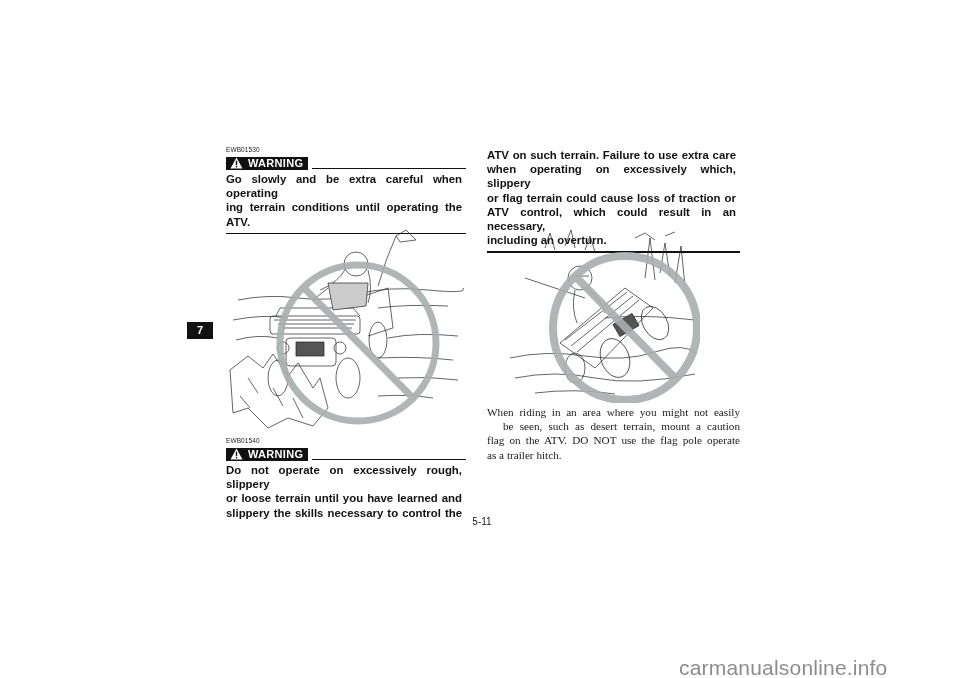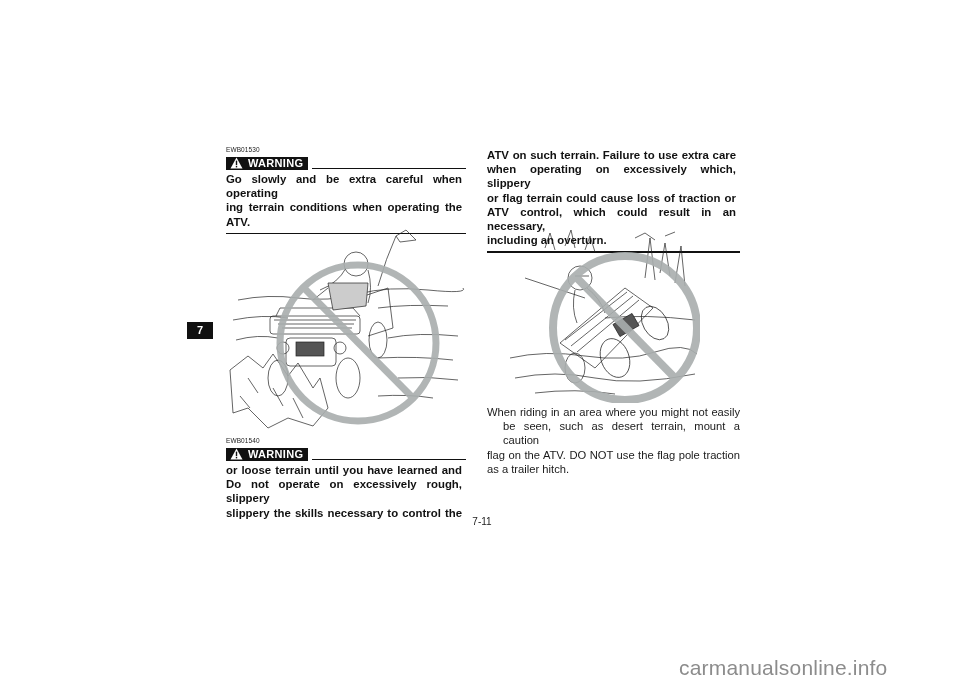--- a/index.html
+++ b/index.html
@@ -17,21 +17,21 @@
     background: #111; color: #fff; font-weight: bold; font-size: 11px; height: 13px; line-height: 13px;
     padding: 0 5px 0 4px; display: flex; align-items: center; gap: 5px; letter-spacing: 0.3px;
   }
   .warn-tri { width: 13px; height: 12px; display: inline-block; }
   .warn-line { flex: 1; height: 1px; background: #111; margin-left: 4px; align-self: flex-end; margin-bottom: 1px; }
   .bold-text {
     font-weight: bold; font-size: 11.4px; line-height: 14.2px; text-align: justify; margin: 2px 4px 0 0;
     text-align-last: justify;
   }
   .rule { height: 1.4px; background: #111; margin-top: 4px; }
-  .normal-text { font-size: 11.2px; line-height: 14.2px; text-align: justify; margin: 0; color: #1a1a1a; }
+  .normal-text { font-size: 11.2px; line-height: 14.2px; text-align: justify; margin: 0; color: #1a1a1a; font-family: Liberation Serif, serif; }
   .illus { position: absolute; }
   .side-tab {
     position: absolute; left: 187px; top: 322px; width: 26px; height: 17px; background: #111; color: #fff;
     font-weight: bold; font-size: 11px; line-height: 17px; text-align: center;
   }
   .page-num { position: absolute; left: 462px; top: 516px; width: 40px; text-align: center; font-size: 10px; color: #222; }
   .watermark {
     position: absolute; left: 679px; top: 648px; font-size: 21px; color: #8c8c8c; letter-spacing: 0.2px; margin-top: 8px;
   }
 </style>
@@ -50,21 +50,21 @@
           <polygon points="6.5,0.5 12.5,11.5 0.5,11.5" fill="#fff"></polygon>
           <rect x="5.8" y="3.6" width="1.4" height="4.6" fill="#111"></rect>
           <rect x="5.8" y="9" width="1.4" height="1.4" fill="#111"></rect>
         </svg>
         <span>WARNING</span>
       </div>
       <div class="warn-line"></div>
     </div>
     <div class="bold-text">
       <div>Go slowly and be extra careful when operating</div>
-      <div>ing terrain conditions when operating the ATV.</div>
+      <div>ing terrain conditions until operating the ATV.</div>
     </div>
     <div class="rule"></div>
   </div>
 
   <svg class="illus" style="left:228px; top:228px;" width="238" height="205" viewBox="0 0 238 205">
     <g stroke="#222" stroke-width="0.7" fill="none">
 
       <path d="M10 72 Q40 66 70 70 T130 66 T200 62 T235 60"></path>
       <path d="M5 92 Q35 86 60 90"></path>
       <path d="M150 80 Q180 76 220 78"></path>
@@ -109,22 +109,22 @@
         <svg class="warn-tri" viewBox="0 0 13 12">
           <polygon points="6.5,0.5 12.5,11.5 0.5,11.5" fill="#fff"></polygon>
           <rect x="5.8" y="3.6" width="1.4" height="4.6" fill="#111"></rect>
           <rect x="5.8" y="9" width="1.4" height="1.4" fill="#111"></rect>
         </svg>
         <span>WARNING</span>
       </div>
       <div class="warn-line"></div>
     </div>
     <div class="bold-text">
+      <div>Do not operate on excessively rough, slippery</div>
       <div>or loose terrain until you have learned and</div>
-      <div>Do not operate on excessively rough, slippery</div>
       <div>slippery the skills necessary to control the</div>
     </div>
   </div>
 
   <div class="col col-right">
     <div class="bold-text">
       <div>ATV on such terrain. Failure to use extra care</div>
       <div>when operating on excessively which, slippery</div>
       <div>or flag terrain could cause loss of traction or</div>
       <div>ATV control, which could result in an necessary,</div>
@@ -160,21 +160,21 @@
     <g stroke="#a9aeae" stroke-width="8" fill="none" opacity="0.9">
       <circle cx="120" cy="100" r="72"></circle>
       <line x1="70" y1="48" x2="170" y2="150"></line>
     </g>
   </svg>
 
   <div class="col col-right" style="top:405px;">
     <div class="normal-text">
       <div style="text-align-last:justify;">When riding in an area where you might not easily</div>
       <div style="text-align-last:justify;padding-left:16px;">be seen, such as desert terrain, mount a caution</div>
-      <div style="text-align-last:justify;">flag on the ATV. DO NOT use the flag pole traction</div>
+      <div style="text-align-last:justify;">flag on the ATV. DO NOT use the flag pole operate</div>
       <div>as a trailer hitch.</div>
     </div>
   </div>
 
-  <div class="page-num">7-11</div>
+  <div class="page-num">5-11</div>
 
   <div class="watermark">carmanualsonline.info</div>
 </div>
 
 </body></html>

